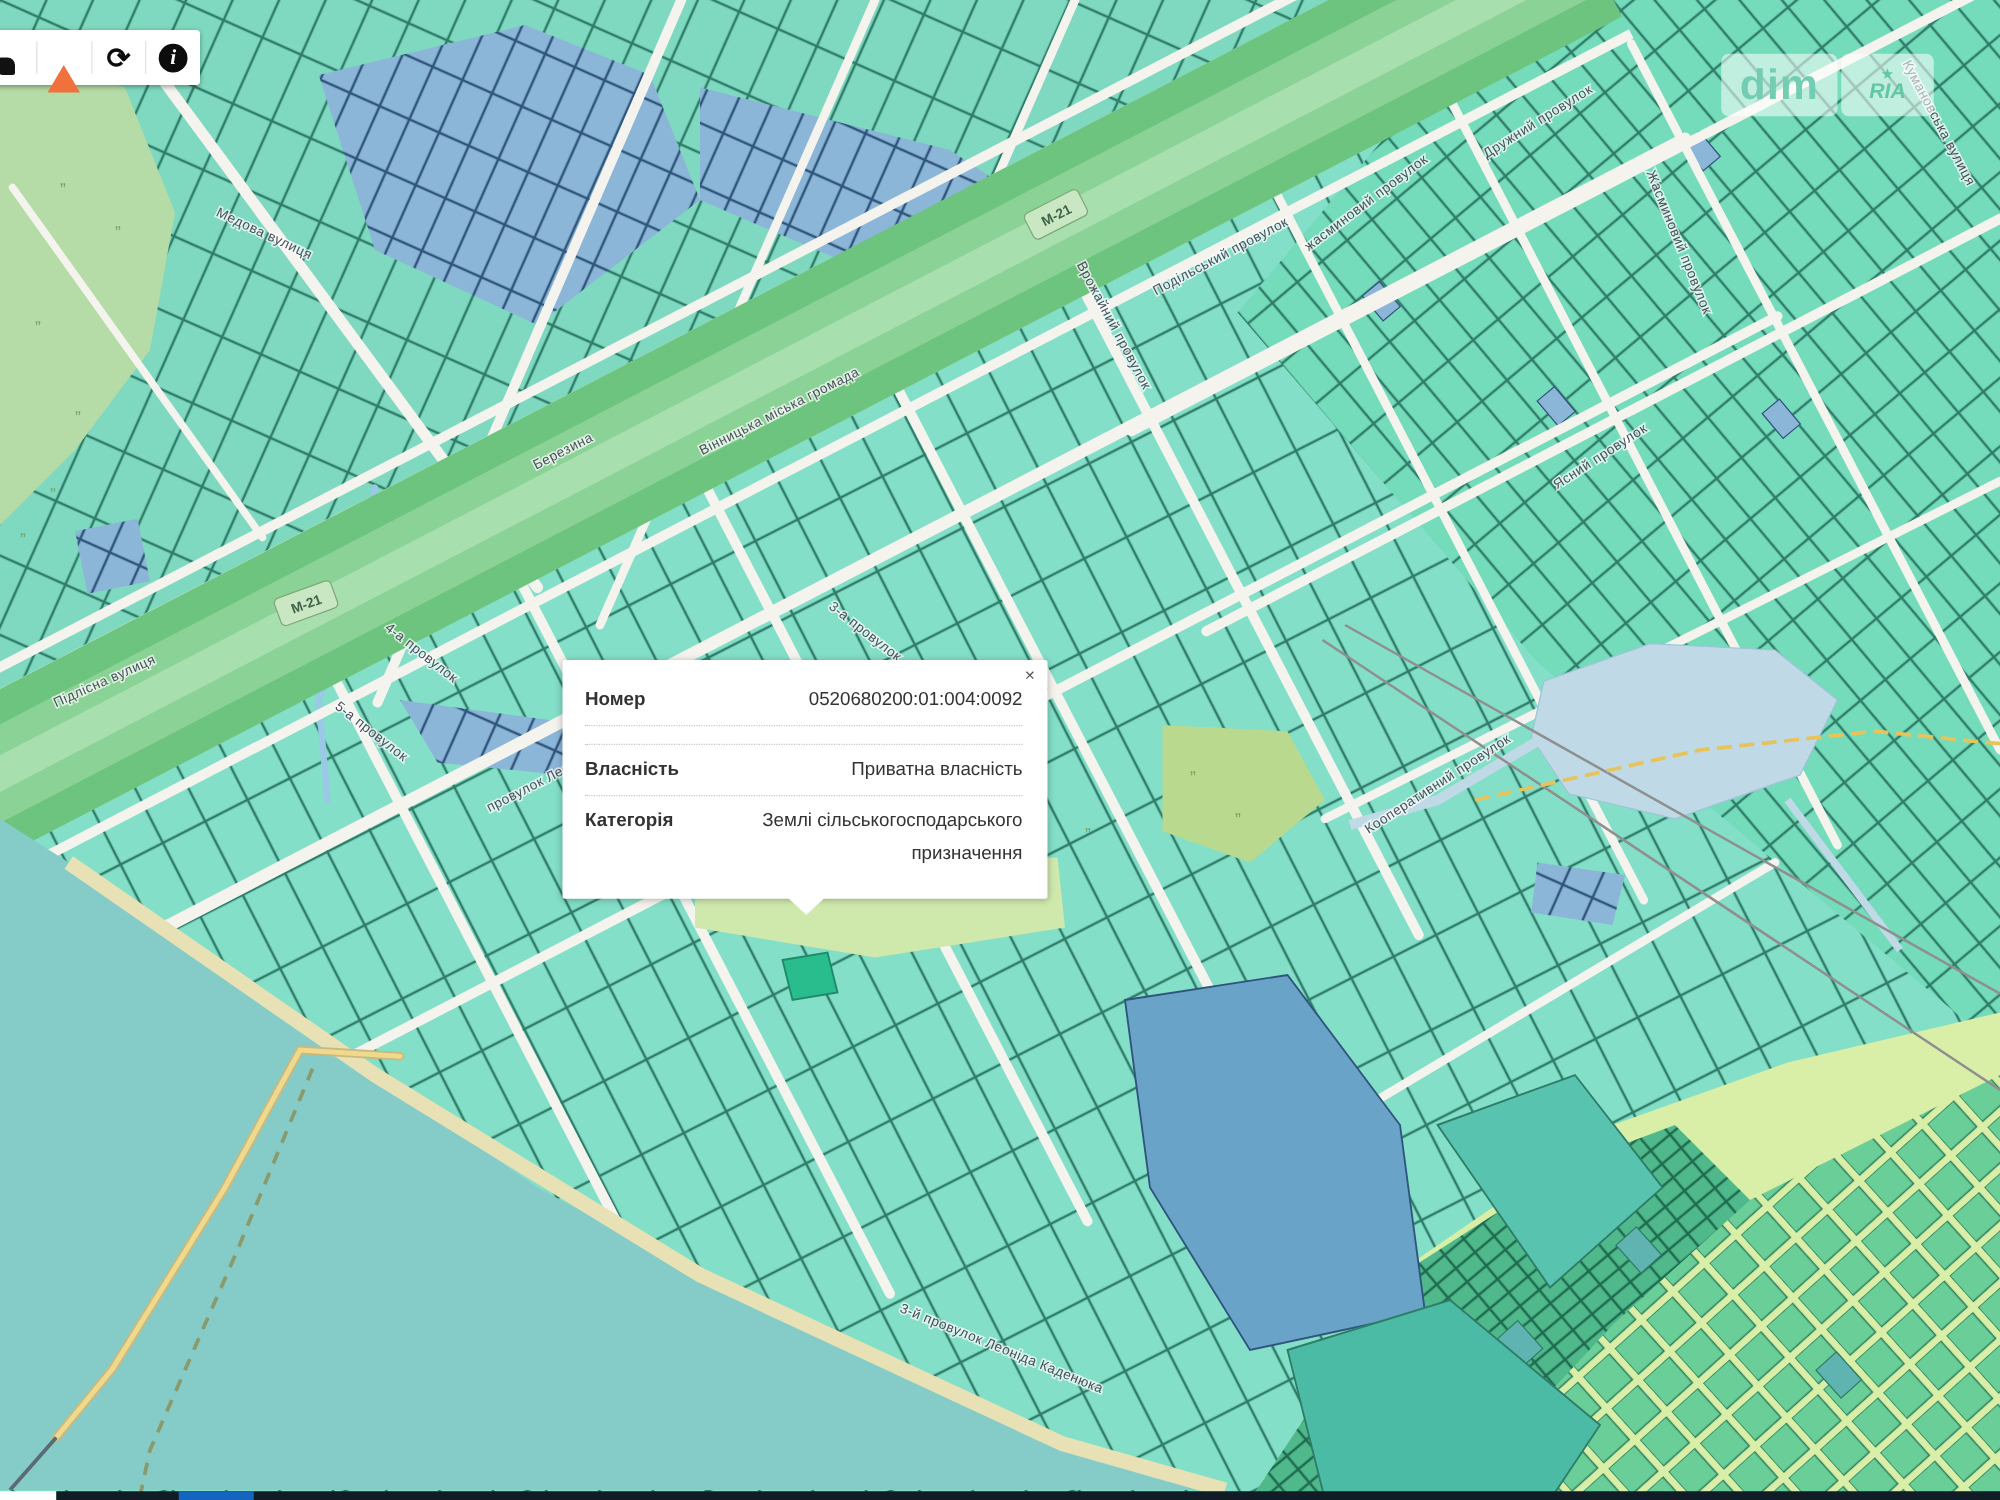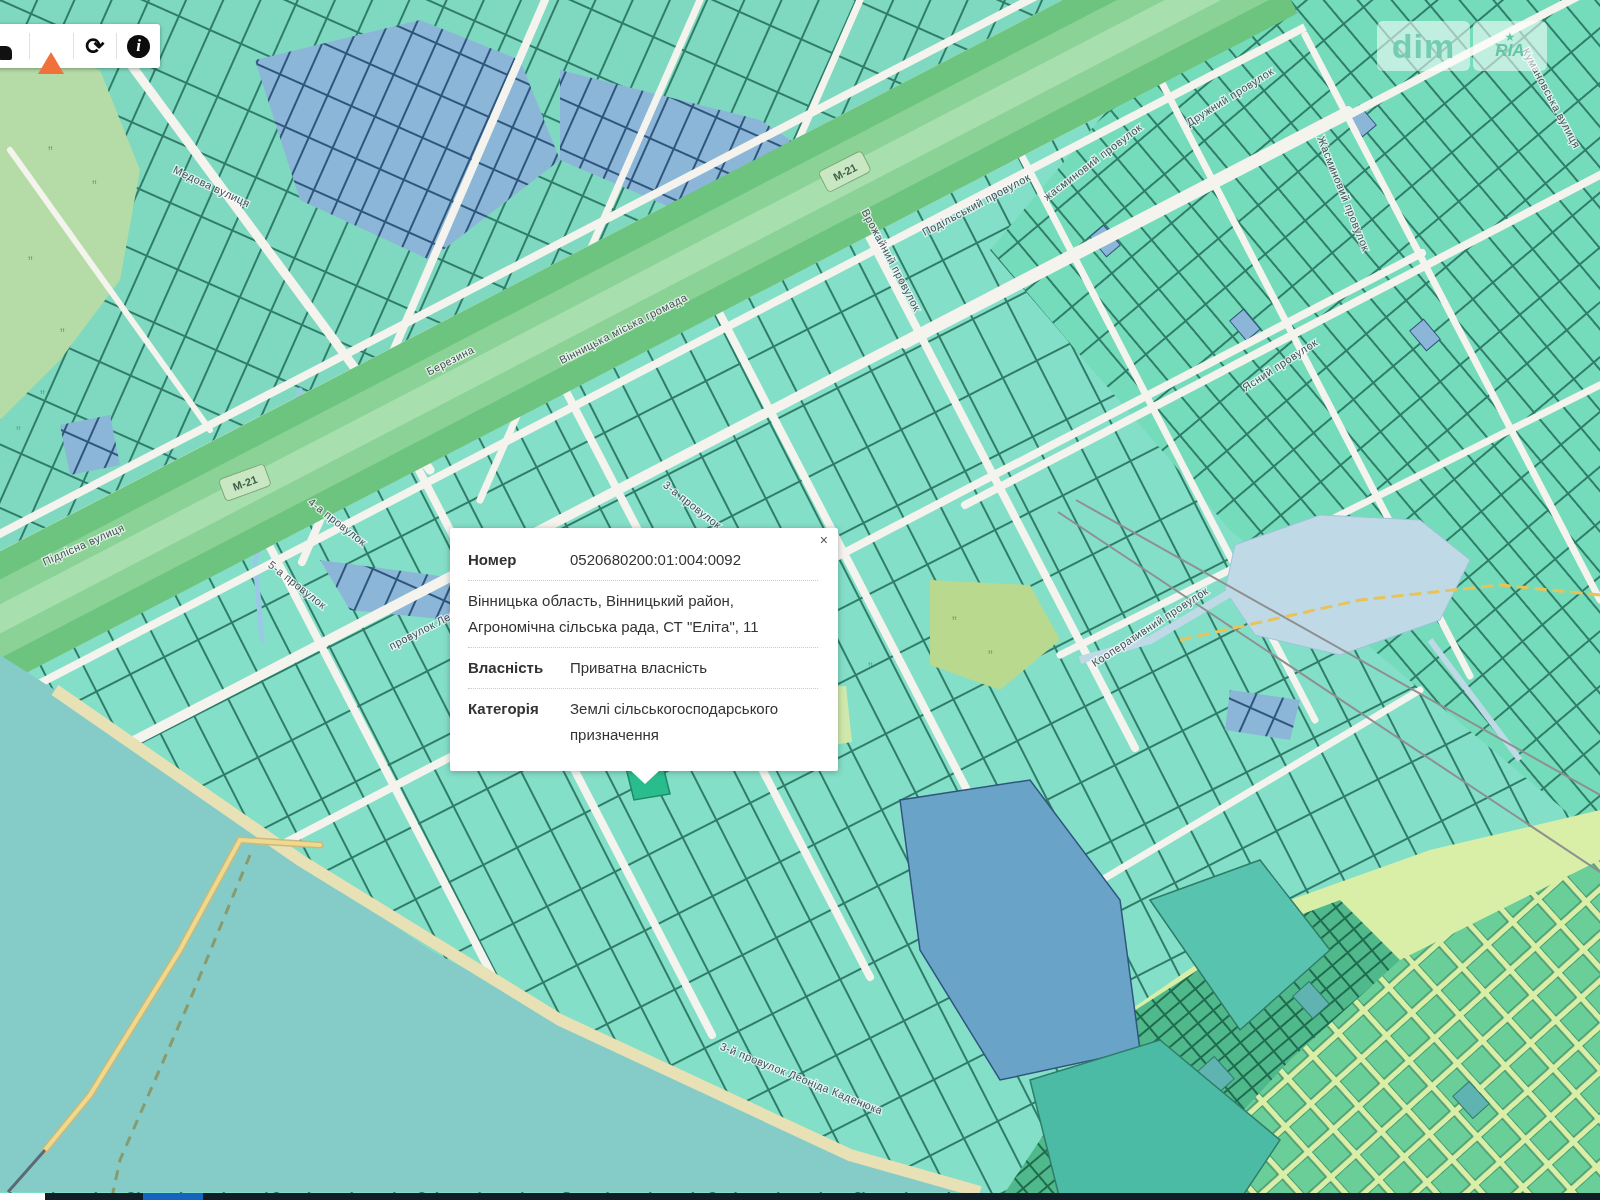--- a/index.html
+++ b/index.html
@@ -20,37 +20,37 @@
   .tslot{flex:1;display:flex;align-items:center;justify-content:center;height:100%;}
   .tdiv{width:1px;height:26px;background:#e1e1e1;}
   .tools-frag{width:14px;height:14px;background:#111;border-radius:3px 6px 2px 4px;
     margin-left:-4px;margin-top:14px;}
   .info-circ{width:23px;height:23px;border-radius:50%;background:#0c0c0c;color:#fff;
     display:flex;align-items:center;justify-content:center;
     font-family:"Liberation Serif",serif;font-weight:bold;font-style:italic;font-size:17px;}
   .refresh-g{font-size:23px;font-weight:bold;color:#0c0c0c;line-height:1;}
 
   
-  .wm{position:absolute;top:21px;height:50px;background:rgba(255,255,255,.55);
+  .wm{position:absolute;top:43px;height:50px;background:rgba(255,255,255,.55);
     border-radius:6px;display:flex;flex-direction:column;align-items:center;justify-content:center;}
   .wm-dim{left:1377px;width:93px;}
   .wm-dim .t{font-size:34px;font-weight:bold;color:#74CDB2;line-height:1;letter-spacing:1px;}
   .wm-ria{left:1473px;width:74px;}
   .wm-ria .star{font-size:12px;color:#63C7A4;line-height:.7;}
   .wm-ria .t{font-size:17px;font-weight:bold;font-style:italic;color:#63C7A4;line-height:1;}
 
   
   .popup{position:absolute;left:450px;top:528px;width:388px;background:#fff;border-radius:2px;
     box-shadow:0 1px 6px rgba(0,0,0,.28);padding:12px 20px 16px 18px;box-sizing:border-box;
     font-size:15px;color:#333;}
   .popup .close{position:absolute;top:5px;right:10px;font-size:14px;color:#555;cursor:pointer;line-height:1;}
   .prow{display:flex;padding:7px 0;}
   .prow + .prow{border-top:1px dotted #c9c9c9;}
   .plabel{width:102px;flex:0 0 102px;font-weight:bold;}
-  .pval{flex:1;line-height:26px;}
+  .pval{flex:1;line-height:26px;text-align:right;}
   .prow .plabel{line-height:26px;}
   .popup .pointer{position:absolute;left:180px;bottom:-13px;width:0;height:0;
     border-left:15px solid transparent;border-right:15px solid transparent;border-top:14px solid #fff;}
 
   
   .warn-wrap{position:relative;width:26px;height:22px;}
   .warn-tri{width:0;height:0;border-left:13px solid transparent;border-right:13px solid transparent;
     border-bottom:22px solid #F0713B;}
   .warn-excl{position:absolute;left:0;top:6px;width:26px;text-align:center;color:#fff;
     font-weight:bold;font-size:12px;}
@@ -258,21 +258,20 @@
     <span class="t">RIA</span>
   </div>
 
   <div class="popup">
     <span class="close">×</span>
     <div class="prow">
       <div class="plabel">Номер</div>
       <div class="pval">0520680200:01:004:0092</div>
     </div>
     <div class="prow">
-      <div class="pval">Вінницька область, Вінницький район, Агрономічна сільська рада, СТ "Еліта", 11</div>
     </div>
     <div class="prow">
       <div class="plabel">Власність</div>
       <div class="pval">Приватна власність</div>
     </div>
     <div class="prow">
       <div class="plabel">Категорія</div>
       <div class="pval">Землі сільськогосподарського призначення</div>
     </div>
     <div class="pointer"></div>

